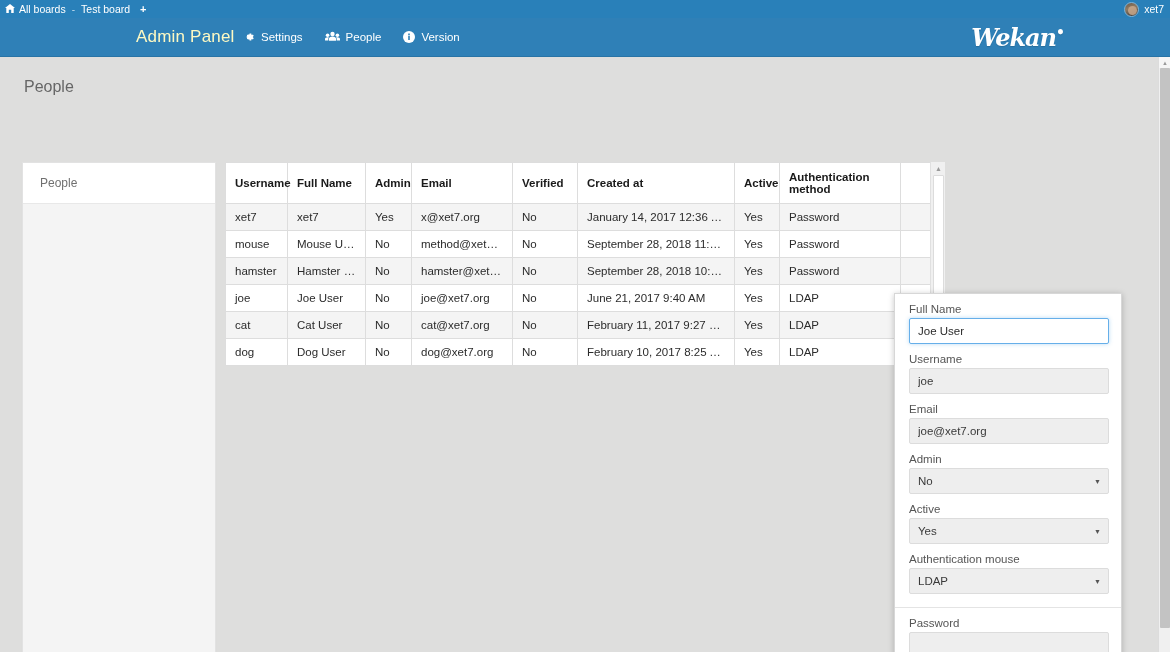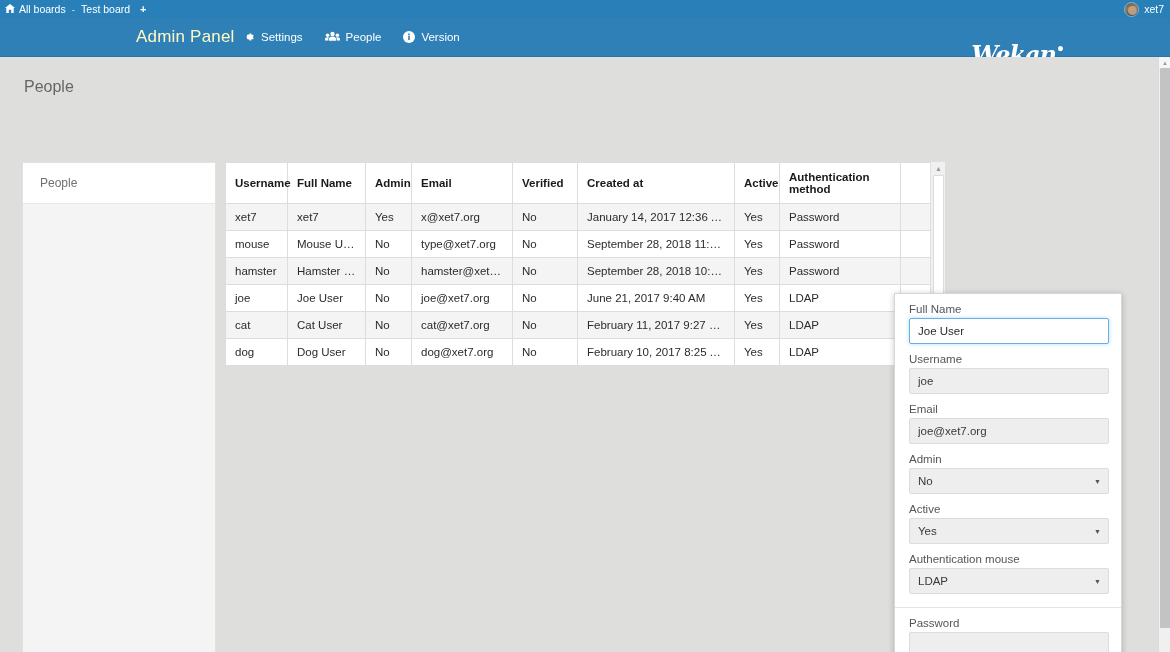--- a/index.html
+++ b/index.html
@@ -62,21 +62,20 @@
     display: flex; align-items: center; gap: 6px;
     color: #ffffff; font-size: 11.5px; white-space: nowrap; cursor: pointer;
   }
   .nav-item svg { display: block; }
   #wekan-logo {
     position: absolute; right: 106px; top: 50%; transform: translateY(-50%);
     font-family: "DejaVu Serif", serif;
     font-style: italic; font-size: 24px; color: #ffffff;
     letter-spacing: -1px; font-weight: bold;
     text-shadow: 0 1px 1px rgba(0,0,0,.15);
-    margin-top: 17px;
   }
   #wekan-logo .dot { font-size: 14px; vertical-align: super; }
 
   
   #page {
     position: absolute; top: 57px; left: 0; width: 1158px; height: 595px;
     background: #dededd;
   }
   #page-title {
     position: absolute; left: 24px; top: 21px;
@@ -312,21 +311,21 @@
             <td class="c-verif">No</td>
             <td class="c-create">January 14, 2017 12:36 AM</td>
             <td class="c-active">Yes</td>
             <td class="c-auth">Password</td>
             <td class="c-edit"><span class="edit-link">Edit</span></td>
           </tr>
           <tr>
             <td class="c-user">mouse</td>
             <td class="c-full">Mouse User</td>
             <td class="c-admin">No</td>
-            <td class="c-email">type@xet7.org</td>
+            <td class="c-email">method@xet7.org</td>
             <td class="c-verif">No</td>
             <td class="c-create">September 28, 2018 11:12 PM</td>
             <td class="c-active">Yes</td>
             <td class="c-auth">Password</td>
             <td class="c-edit"><span class="edit-link">Edit</span></td>
           </tr>
           <tr>
             <td class="c-user">hamster</td>
             <td class="c-full">Hamster User</td>
             <td class="c-admin">No</td>

